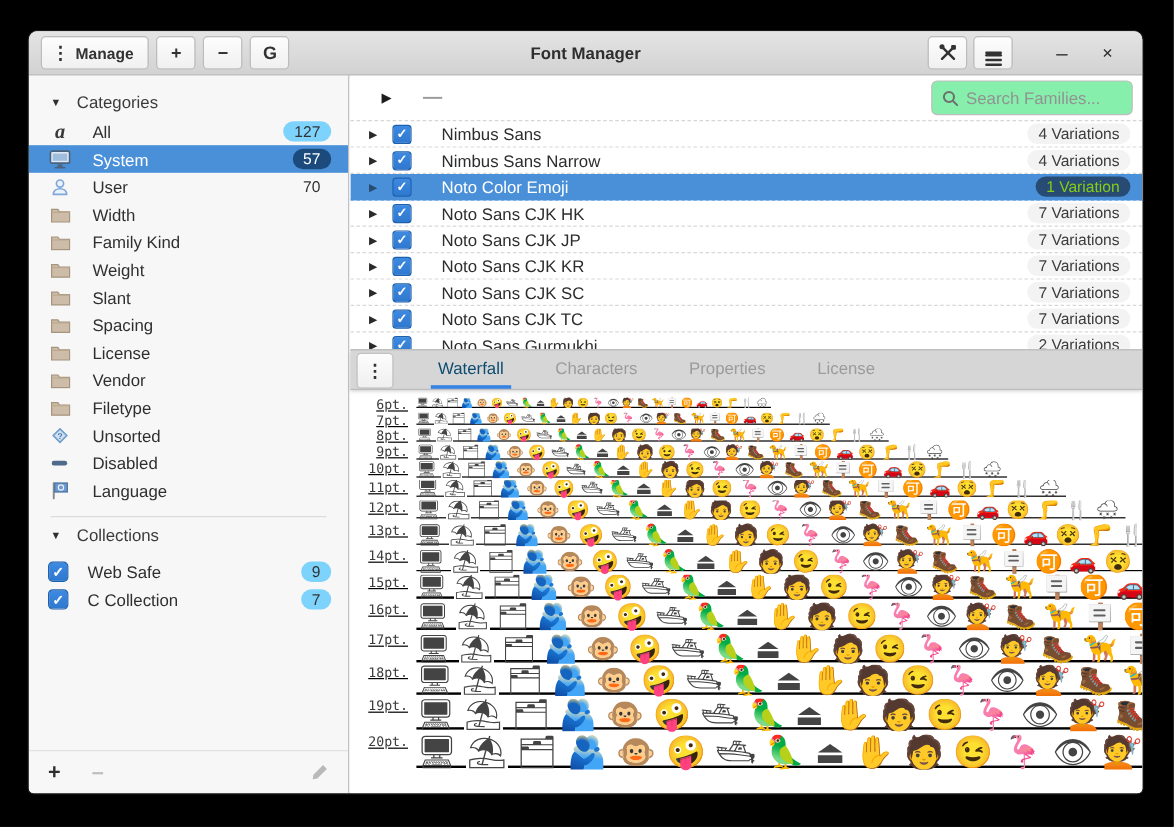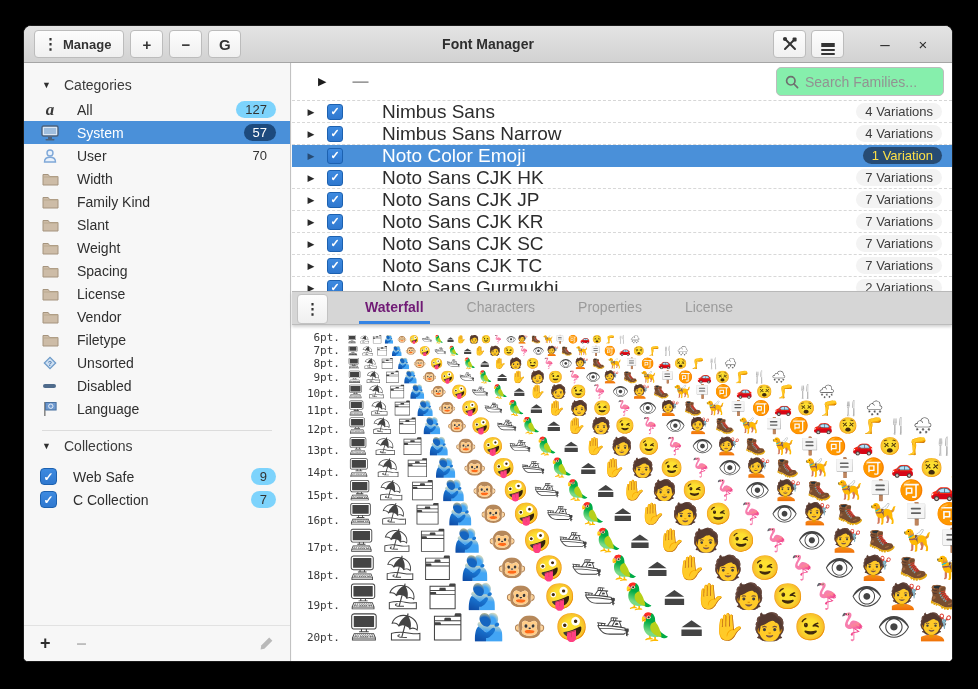--- a/index.html
+++ b/index.html
@@ -67,42 +67,42 @@
     margin-left:auto; margin-right:8px; width:168px; height:29px;
     background:#86efac; border:1px solid #bdbdbd; border-radius:5px;
     display:flex; align-items:center; padding:0 8px; gap:6px;
   }
   #search-box input { border:none; outline:none; width:100%; font-size:14px; color:#333; background:transparent; font-family:"Liberation Sans",sans-serif; }
   #search-box input::placeholder { color:#929292; }
   #font-list { height:190px; overflow:hidden; }
   .font-row { height:22px; display:flex; align-items:center; border-bottom:1px dashed #d8d8d8; padding:0 10px 0 0; }
   .font-row .exp { width:14px; margin-left:12px; font-size:9px; color:#2a2a2a; text-align:center; flex:none; }
   .font-row .cb { width:16px; height:16px; margin-left:9px; border-radius:3px; font-size:11px; }
-  .font-row .fname { margin-left:39px; font-size:19px; color:#2d2d2d; flex:1; white-space:nowrap; overflow:hidden; }
+  .font-row .fname { margin-left:25px; font-size:14px; color:#2d2d2d; flex:1; white-space:nowrap; overflow:hidden; }
   .font-row .vari { font-size:13px; color:#3c3c3c; background:#f3f3f3; border-radius:10px; padding:1px 9px; }
   .font-row.selected { background:#4a90d9; border-bottom-color:#4a90d9; }
   .font-row.selected .fname { color:#fff; }
   .font-row.selected .exp { color:#274b73; }
-  .font-row.selected .vari { background:#274b73; color:#fde047; }
+  .font-row.selected .vari { background:#274b73; color:#84cc16; }
   
   #tabbar {
     height:34px; background:#d6d6d6; border-top:1px solid #b8b8b8; border-bottom:1px solid #bcbcbc;
     display:flex; align-items:stretch; box-shadow:0 2px 3px rgba(0,0,0,0.18); position:relative; z-index:2;
   }
   #pane-menu-btn {
     width:31px; height:30px; margin:2px 0 0 5px; background:linear-gradient(#fdfdfd,#efefef);
     border:1px solid #c2c2c2; border-radius:4px; display:flex; align-items:center; justify-content:center;
     font-size:15px; font-weight:bold; color:#333;
   }
   #tabs { display:flex; margin-left:31px; }
   .tab { display:flex; align-items:center; padding:0 6px; margin-right:31px; font-size:14px; color:#9b9b9b; border-bottom:3px solid transparent; }
-  .tab.active { color:#701a75; font-weight:bold; border-bottom-color:#3584e4; }
+  .tab.active { color:#0c4a6e; font-weight:normal; border-bottom-color:#3584e4; }
   
   #waterfall { position:absolute; left:0; right:0; top:262px; bottom:0; background:#fff; overflow:hidden; padding-top:6px; }
-  .wf-row { display:flex; align-items:flex-end; white-space:nowrap; overflow:hidden; }
+  .wf-row { display:flex; align-items:flex-start; white-space:nowrap; overflow:hidden;text-decoration:underline; }
   .wf-label { flex:none; width:48px; text-align:right; font-family:"DejaVu Sans Mono",monospace; font-size:11px; color:#3a3a3a; margin-right:7px; }
   .wf-text { letter-spacing:0.30em; line-height:1.18; color:#444; }
   svg { display:block; }
 </style>
 </head>
 <body>
 
 <div id="window">
 
   <div id="titlebar">
@@ -192,30 +192,30 @@
             </span>
             <span class="lbl">Family Kind</span>
           </div>
           <div class="side-row">
             <span class="ic">
               <svg width="17" height="14" viewBox="0 0 17 14">
                 <path d="M1 2.5h5.2l1.4 2H16v8.5H1Z" fill="#cdbca7" stroke="#a5947e" stroke-width="1"></path>
                 <path d="M1 5h15" stroke="#baa98f" stroke-width="1"></path>
               </svg>
             </span>
+            <span class="lbl">Weight</span>
+          </div>
+          <div class="side-row">
+            <span class="ic">
+              <svg width="17" height="14" viewBox="0 0 17 14">
+                <path d="M1 2.5h5.2l1.4 2H16v8.5H1Z" fill="#cdbca7" stroke="#a5947e" stroke-width="1"></path>
+                <path d="M1 5h15" stroke="#baa98f" stroke-width="1"></path>
+              </svg>
+            </span>
             <span class="lbl">Slant</span>
-          </div>
-          <div class="side-row">
-            <span class="ic">
-              <svg width="17" height="14" viewBox="0 0 17 14">
-                <path d="M1 2.5h5.2l1.4 2H16v8.5H1Z" fill="#cdbca7" stroke="#a5947e" stroke-width="1"></path>
-                <path d="M1 5h15" stroke="#baa98f" stroke-width="1"></path>
-              </svg>
-            </span>
-            <span class="lbl">Weight</span>
           </div>
           <div class="side-row">
             <span class="ic">
               <svg width="17" height="14" viewBox="0 0 17 14">
                 <path d="M1 2.5h5.2l1.4 2H16v8.5H1Z" fill="#cdbca7" stroke="#a5947e" stroke-width="1"></path>
                 <path d="M1 5h15" stroke="#baa98f" stroke-width="1"></path>
               </svg>
             </span>
             <span class="lbl">Spacing</span>
           </div>

